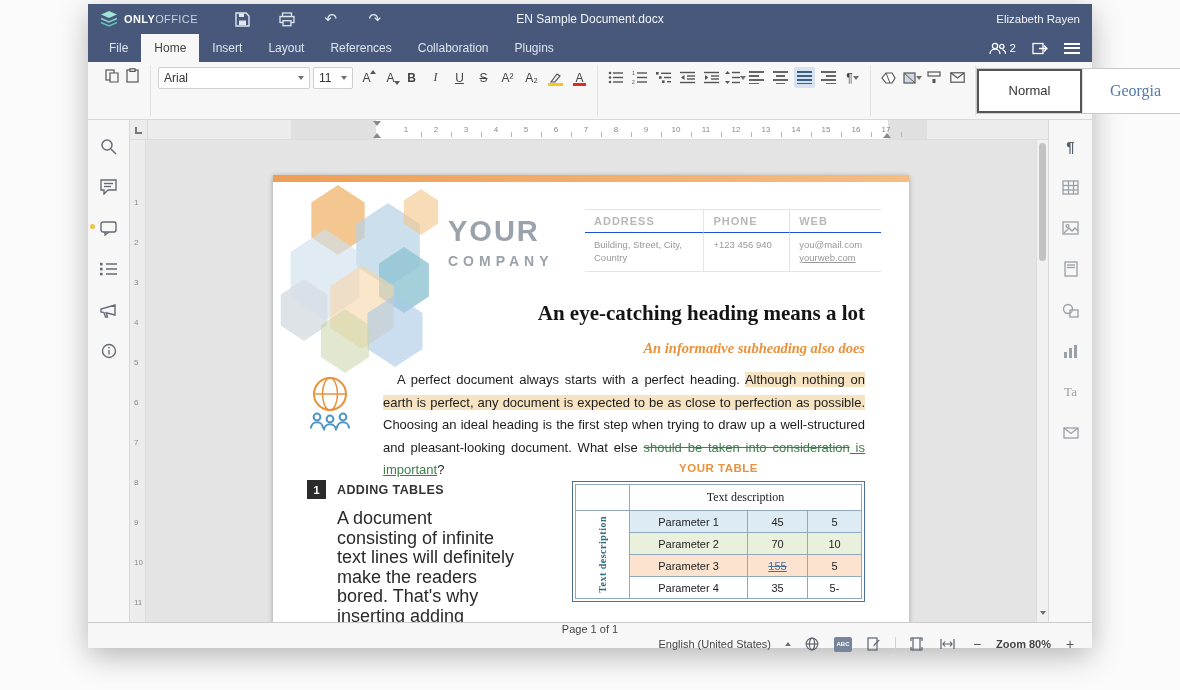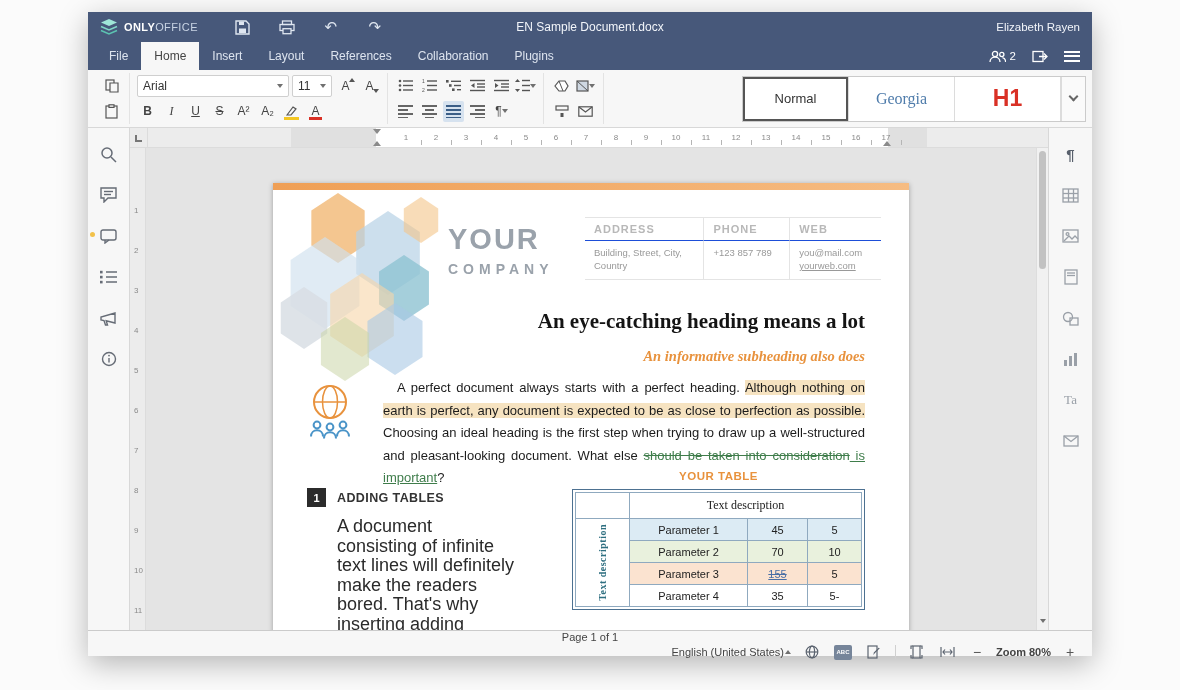--- a/index.html
+++ b/index.html
@@ -1,20 +1,20 @@
 <!DOCTYPE html>
 <html><head>
 <meta charset="utf-8">
 <style>
   * { box-sizing: border-box; margin: 0; padding: 0; }
   html,body { background:#fbfbfb; }
   body { font-family:"Liberation Sans", sans-serif; padding-bottom:46px; }
   button { background:none; border:none; font-family:inherit; cursor:pointer; }
 
-  .window { width:1004px; margin:12px auto; background:#7f1d1d; box-shadow:0 8px 28px rgba(0,0,0,.28); }
+  .window { width:1004px; margin:4px auto; background:#7f1d1d; box-shadow:0 8px 28px rgba(0,0,0,.28); }
 
   
   .titlebar { height:30px; background:#47587a; display:flex; align-items:center; padding:0 12px; position:relative; color:#fff; }
   .brand { display:flex; align-items:center; gap:6px; font-size:11px; letter-spacing:.4px; }
   .brand .b { font-weight:bold; color:#fff; }
   .brand .l { color:#c9d4e4; }
   .tb-actions { display:flex; align-items:center; gap:22px; margin-left:34px; }
   .tb-btn { width:22px; height:22px; display:flex; align-items:center; justify-content:center; color:#dfe6f0; font-size:15px; border-radius:2px; }
   .doc-title { position:absolute; left:50%; transform:translateX(-50%); font-size:12px; color:#f2f5fa; }
   .user { margin-left:auto; font-size:11.5px; color:#f2f5fa; }
@@ -23,21 +23,21 @@
   .tabbar { height:28px; background:#47587a; display:flex; align-items:stretch; padding:0 8px; }
   .tab { line-height:28px; padding:0 13px; font-size:12px; color:#dde4ef; cursor:pointer; }
   .tab.active { background:#f7f7f7; color:#444; }
   .tab-tools { margin-left:auto; display:flex; align-items:center; gap:16px; padding-right:4px; }
   .tt-btn { display:flex; align-items:center; gap:4px; color:#fff; font-size:11.5px; }
   .burger { width:16px; height:11px; border-top:2px solid #fff; border-bottom:2px solid #fff; position:relative; }
   .burger::before { content:""; position:absolute; left:0; right:0; top:2.5px; height:2px; background:#fff; }
 
   
   .toolbar { height:58px; background:#f7f7f7; border-bottom:1px solid #d8d8d8; display:flex; align-items:stretch; padding:3px 6px; }
-  .tgroup { display:flex; flex-direction:column; justify-content:space-around; padding:0 7px; border-right:1px solid #e3e3e3; }
+  .tgroup { display:flex; justify-content:space-around; padding:0 7px; border-right:1px solid #e3e3e3; }
   .trow { display:flex; align-items:center; gap:3px; height:25px; }
   .tool { min-width:21px; height:21px; display:flex; align-items:center; justify-content:center; font-size:12px; color:#444; border-radius:2px; position:relative; }
   .tool.active { background:#d6e2ef; }
   .combo { background:#fff; border:1px solid #cfcfcf; height:22px; display:flex; align-items:center; justify-content:space-between; padding:0 5px; font-size:12px; color:#333; border-radius:2px; }
   .combo.font-name { width:152px; }
   .combo.font-size { width:40px; }
   .dcaret { width:0; height:0; border-left:3.5px solid transparent; border-right:3.5px solid transparent; border-top:4px solid #707070; display:inline-block; }
   .tri-up { position:absolute; right:1px; top:3px; border-left:3px solid transparent; border-right:3px solid transparent; border-bottom:4px solid #555; }
   .tri-down { position:absolute; right:1px; bottom:3px; border-left:3px solid transparent; border-right:3px solid transparent; border-top:4px solid #555; }
   .bold { font-weight:bold; }
@@ -135,21 +135,21 @@
   .pt-header { grid-column:2/5; grid-row:1; display:flex; align-items:center; justify-content:center; font-family:"Liberation Serif",serif; font-size:12px; color:#222; }
   .pt-side { grid-column:1; grid-row:2/6; display:flex; align-items:center; justify-content:center; }
   .vert { writing-mode:vertical-rl; transform:rotate(180deg); font-family:"Liberation Serif",serif; font-size:10px; font-weight:bold; color:#2e6f80; letter-spacing:.5px; }
   .pt-rows, .pt-row { display:contents; }
   .pt-cell { display:flex; align-items:center; justify-content:center; font-size:11px; color:#222;text-align:center; }
   .struck { text-decoration-line:underline line-through; color:#4a6fa5; }
 
   
   .statusbar { height:26px; background:#f7f7f7; border-top:1px solid #cbcbcb; display:flex; align-items:center; padding:0 14px; font-size:11px; color:#444;flex-direction:column; }
   .sb-right { margin-left:auto; display:flex; align-items:center; gap:11px; }
-  .sb-lang { display:flex; align-items:center; gap:1px; cursor:pointer; }
+  .sb-lang { display:flex; align-items:center; gap:14px; cursor:pointer; }
   .tri-up-sm { width:0; height:0; border-left:3.5px solid transparent; border-right:3.5px solid transparent; border-bottom:4px solid #707070; }
   .sb-icon { width:20px; height:18px; display:flex; align-items:center; justify-content:center; color:#5c6470; border-radius:2px; }
   .abc-badge { background:#76859a; color:#fff; font-size:6px; font-weight:bold; width:18px; height:15px; display:flex; align-items:center; justify-content:center; border-radius:2px; }
   .sb-sep { width:1px; height:14px; background:#d0d0d0; }
   .sb-zoom { font-size:14px; color:#555; width:16px; }
   .sb-zoomlabel { font-weight:bold; }
   svg { display:block; }
 </style>
 </head>
 <body>
@@ -534,21 +534,21 @@
           <div class="company">
             <div class="company-your">YOUR</div>
             <div class="company-rest">COMPANY</div>
           </div>
 
           <div class="contact">
             <div class="c-head">ADDRESS</div>
             <div class="c-head">PHONE</div>
             <div class="c-head">WEB</div>
             <div class="c-val"><span>Building, Street, City,</span><br><span>Country</span></div>
-            <div class="c-val">+123 857 789</div>
+            <div class="c-val">+123 456 940</div>
             <div class="c-val"><span>you@mail.com</span><br><span class="weblink">yourweb.com</span></div>
           </div>
 
           <h1 class="doc-heading">An eye-catching heading means a lot</h1>
           <div class="doc-subheading">An informative subheading also does</div>
 
           <p class="doc-para"><span>A perfect document always starts with a perfect heading. </span><span class="hl">Although nothing on earth is perfect, any document is expected to be as close to perfection as possible.</span><span> Choosing an ideal heading is the first step when trying to draw up a well-structured and pleasant-looking document. What else </span><span class="del">should be taken into consideration</span><span class="ins"> is important</span><span>?</span></p>
 
           <div class="globe">
             <svg width="58" height="62" viewBox="0 0 58 62">

